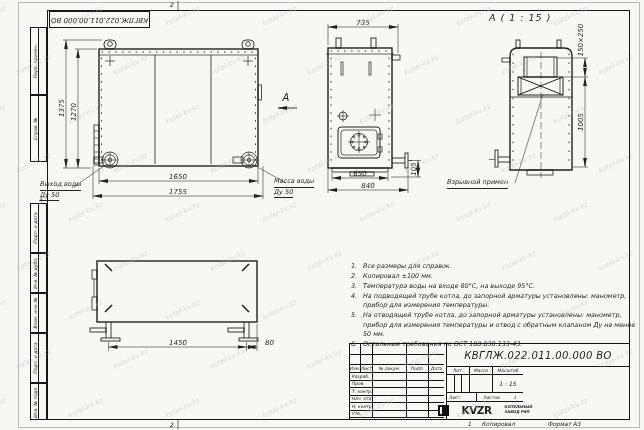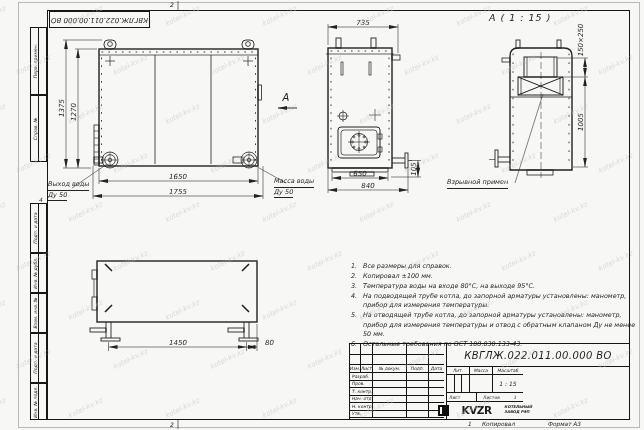--- a/index.html
+++ b/index.html
@@ -207,21 +207,21 @@
   <text transform="translate(31,82) rotate(-90)" text-anchor="middle">1270</text>
   <text x="133" y="149" text-anchor="middle">1650</text>
   <text x="133" y="164" text-anchor="middle">1755</text>
 
   <g>
     <line x1="252" y1="78" x2="233" y2="78" stroke="#222" stroke-width="1" marker-end="url(#af)"></line>
     <text x="241" y="71" text-anchor="middle" class="big">А</text>
   </g>
 </svg>
 
-<div class="abs content dwg-label" style="left:48px;top:180px">
+<div class="abs content dwg-label" style="left:40px;top:180px">
   <span class="u">Выход воды</span><br>
   <span class="u">Ду 50</span>
 </div>
 <div class="abs content dwg-label" style="left:274px;top:177px">
   <span class="u">Масса воды</span><br>
   <span class="u">Ду 50</span>
 </div>
 
 <svg class="abs content" style="left:315px;top:15px" width="130" height="200" viewBox="0 0 130 200">
   <defs>

